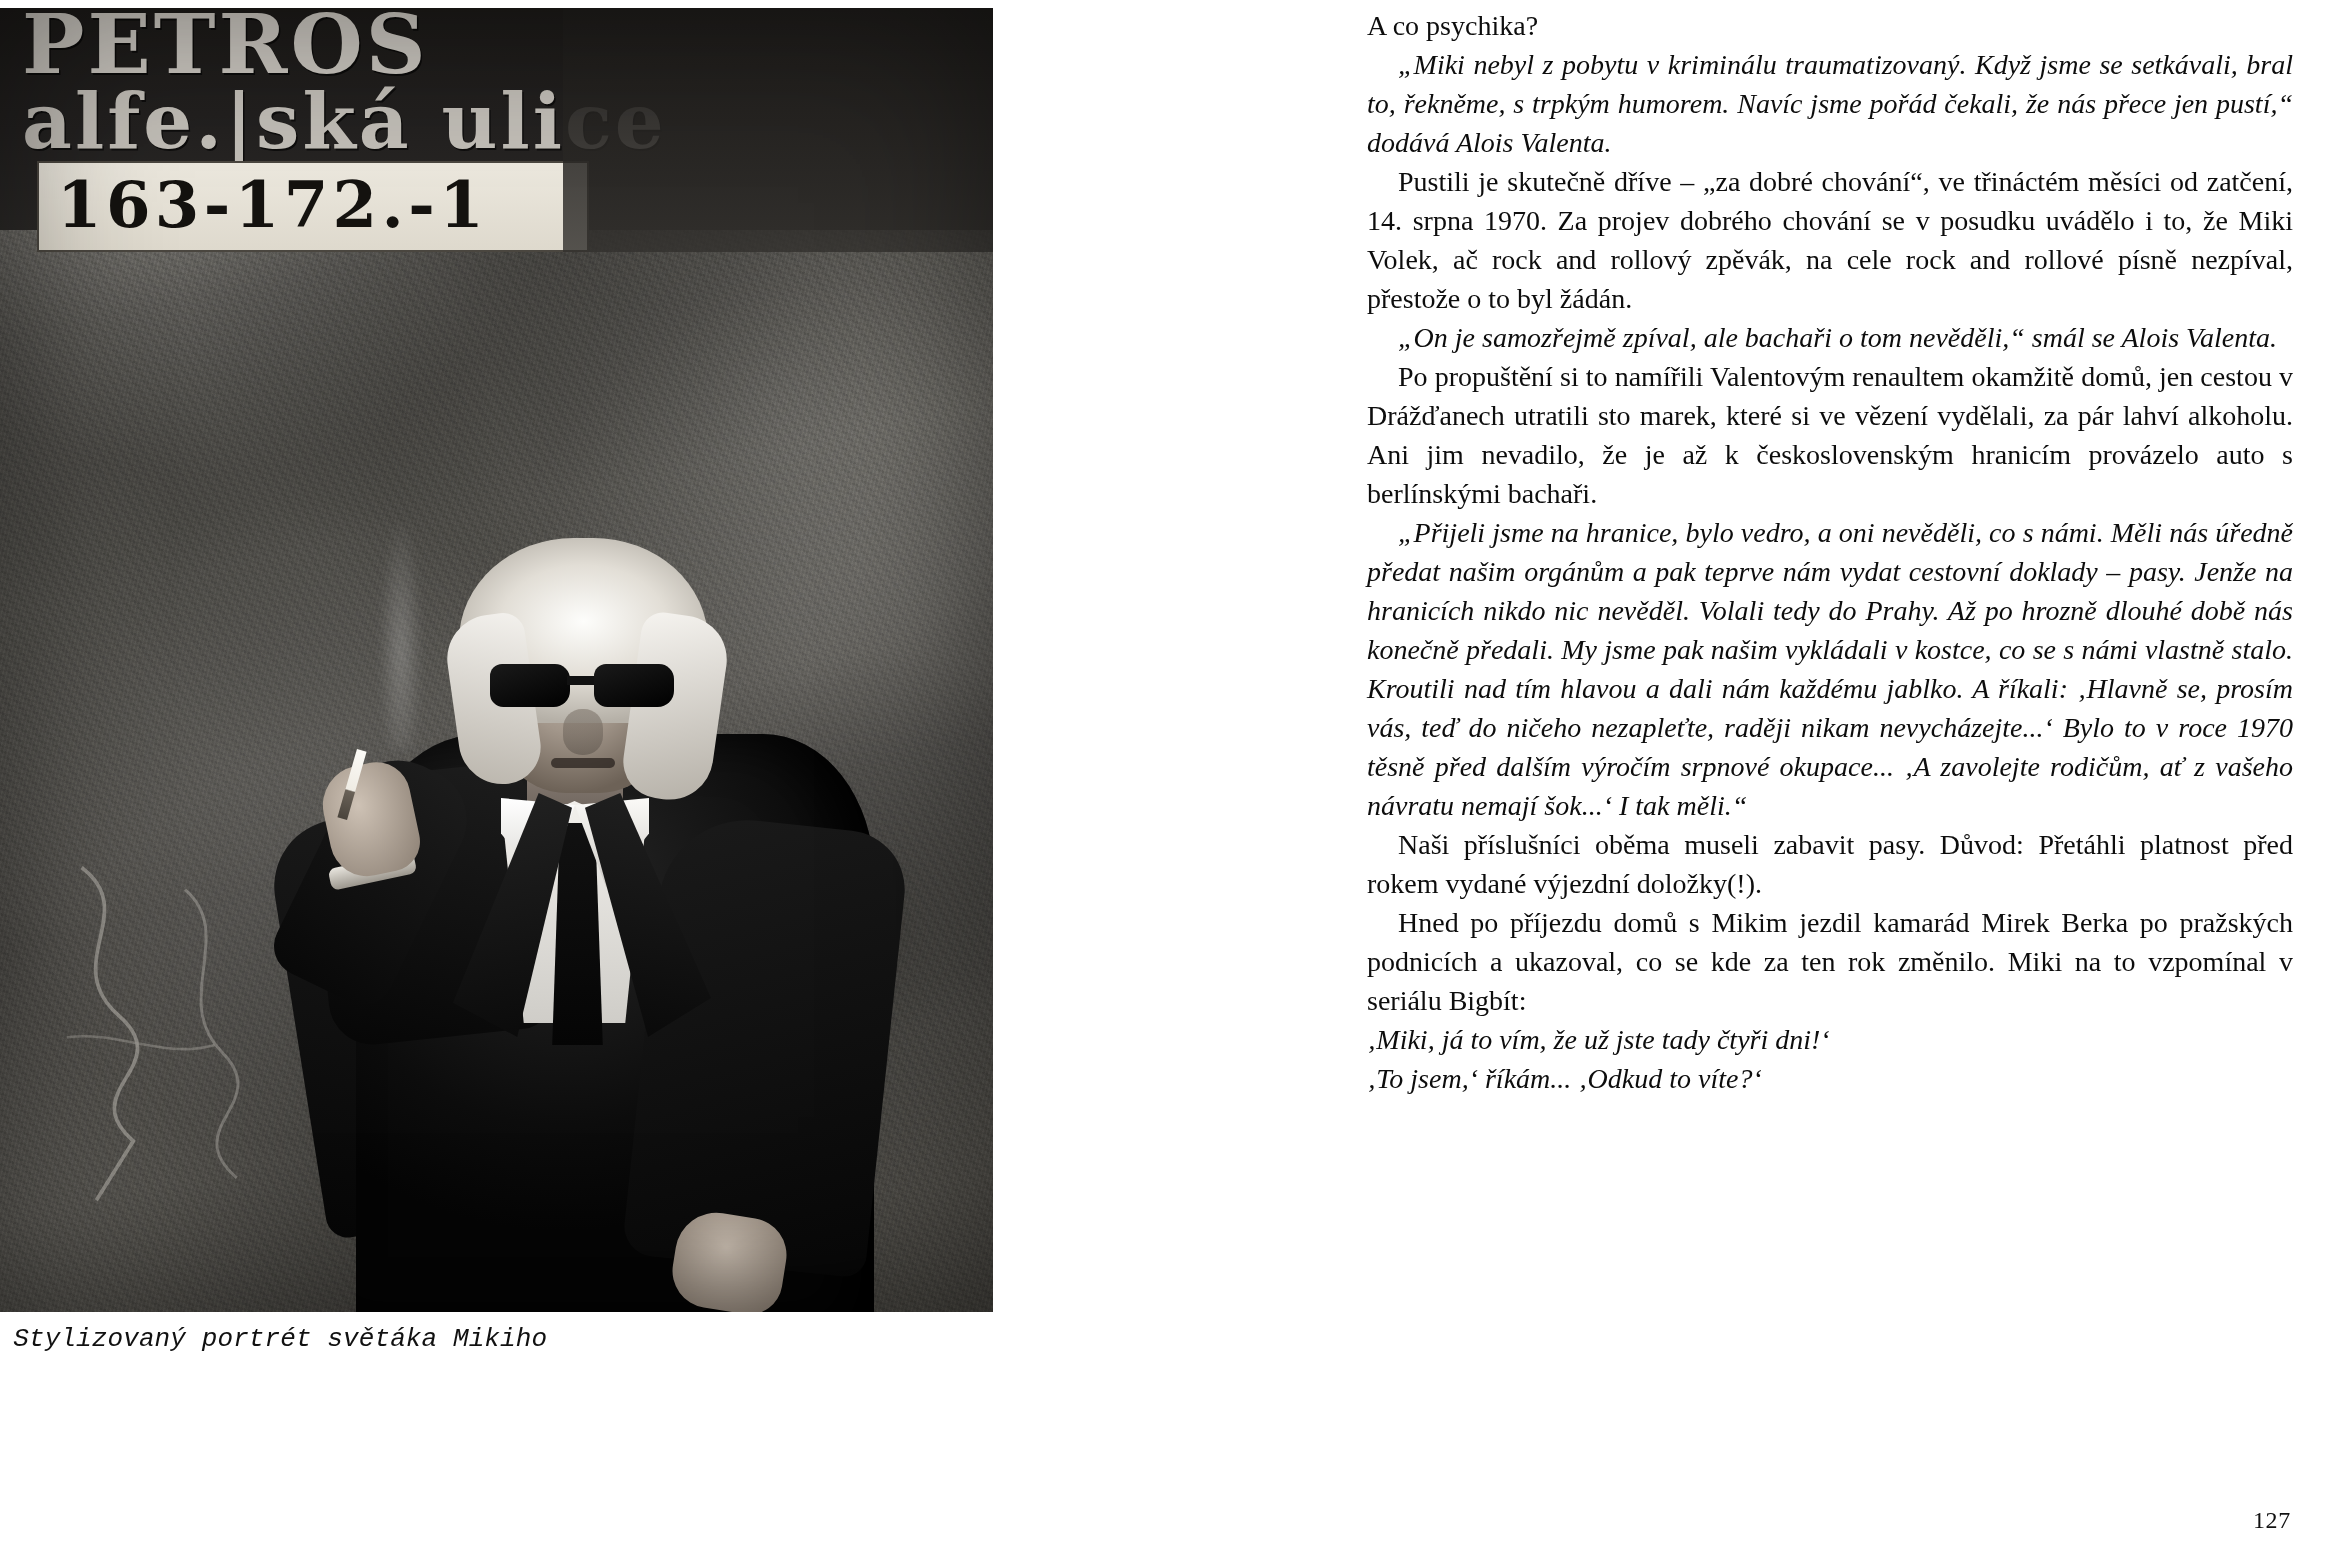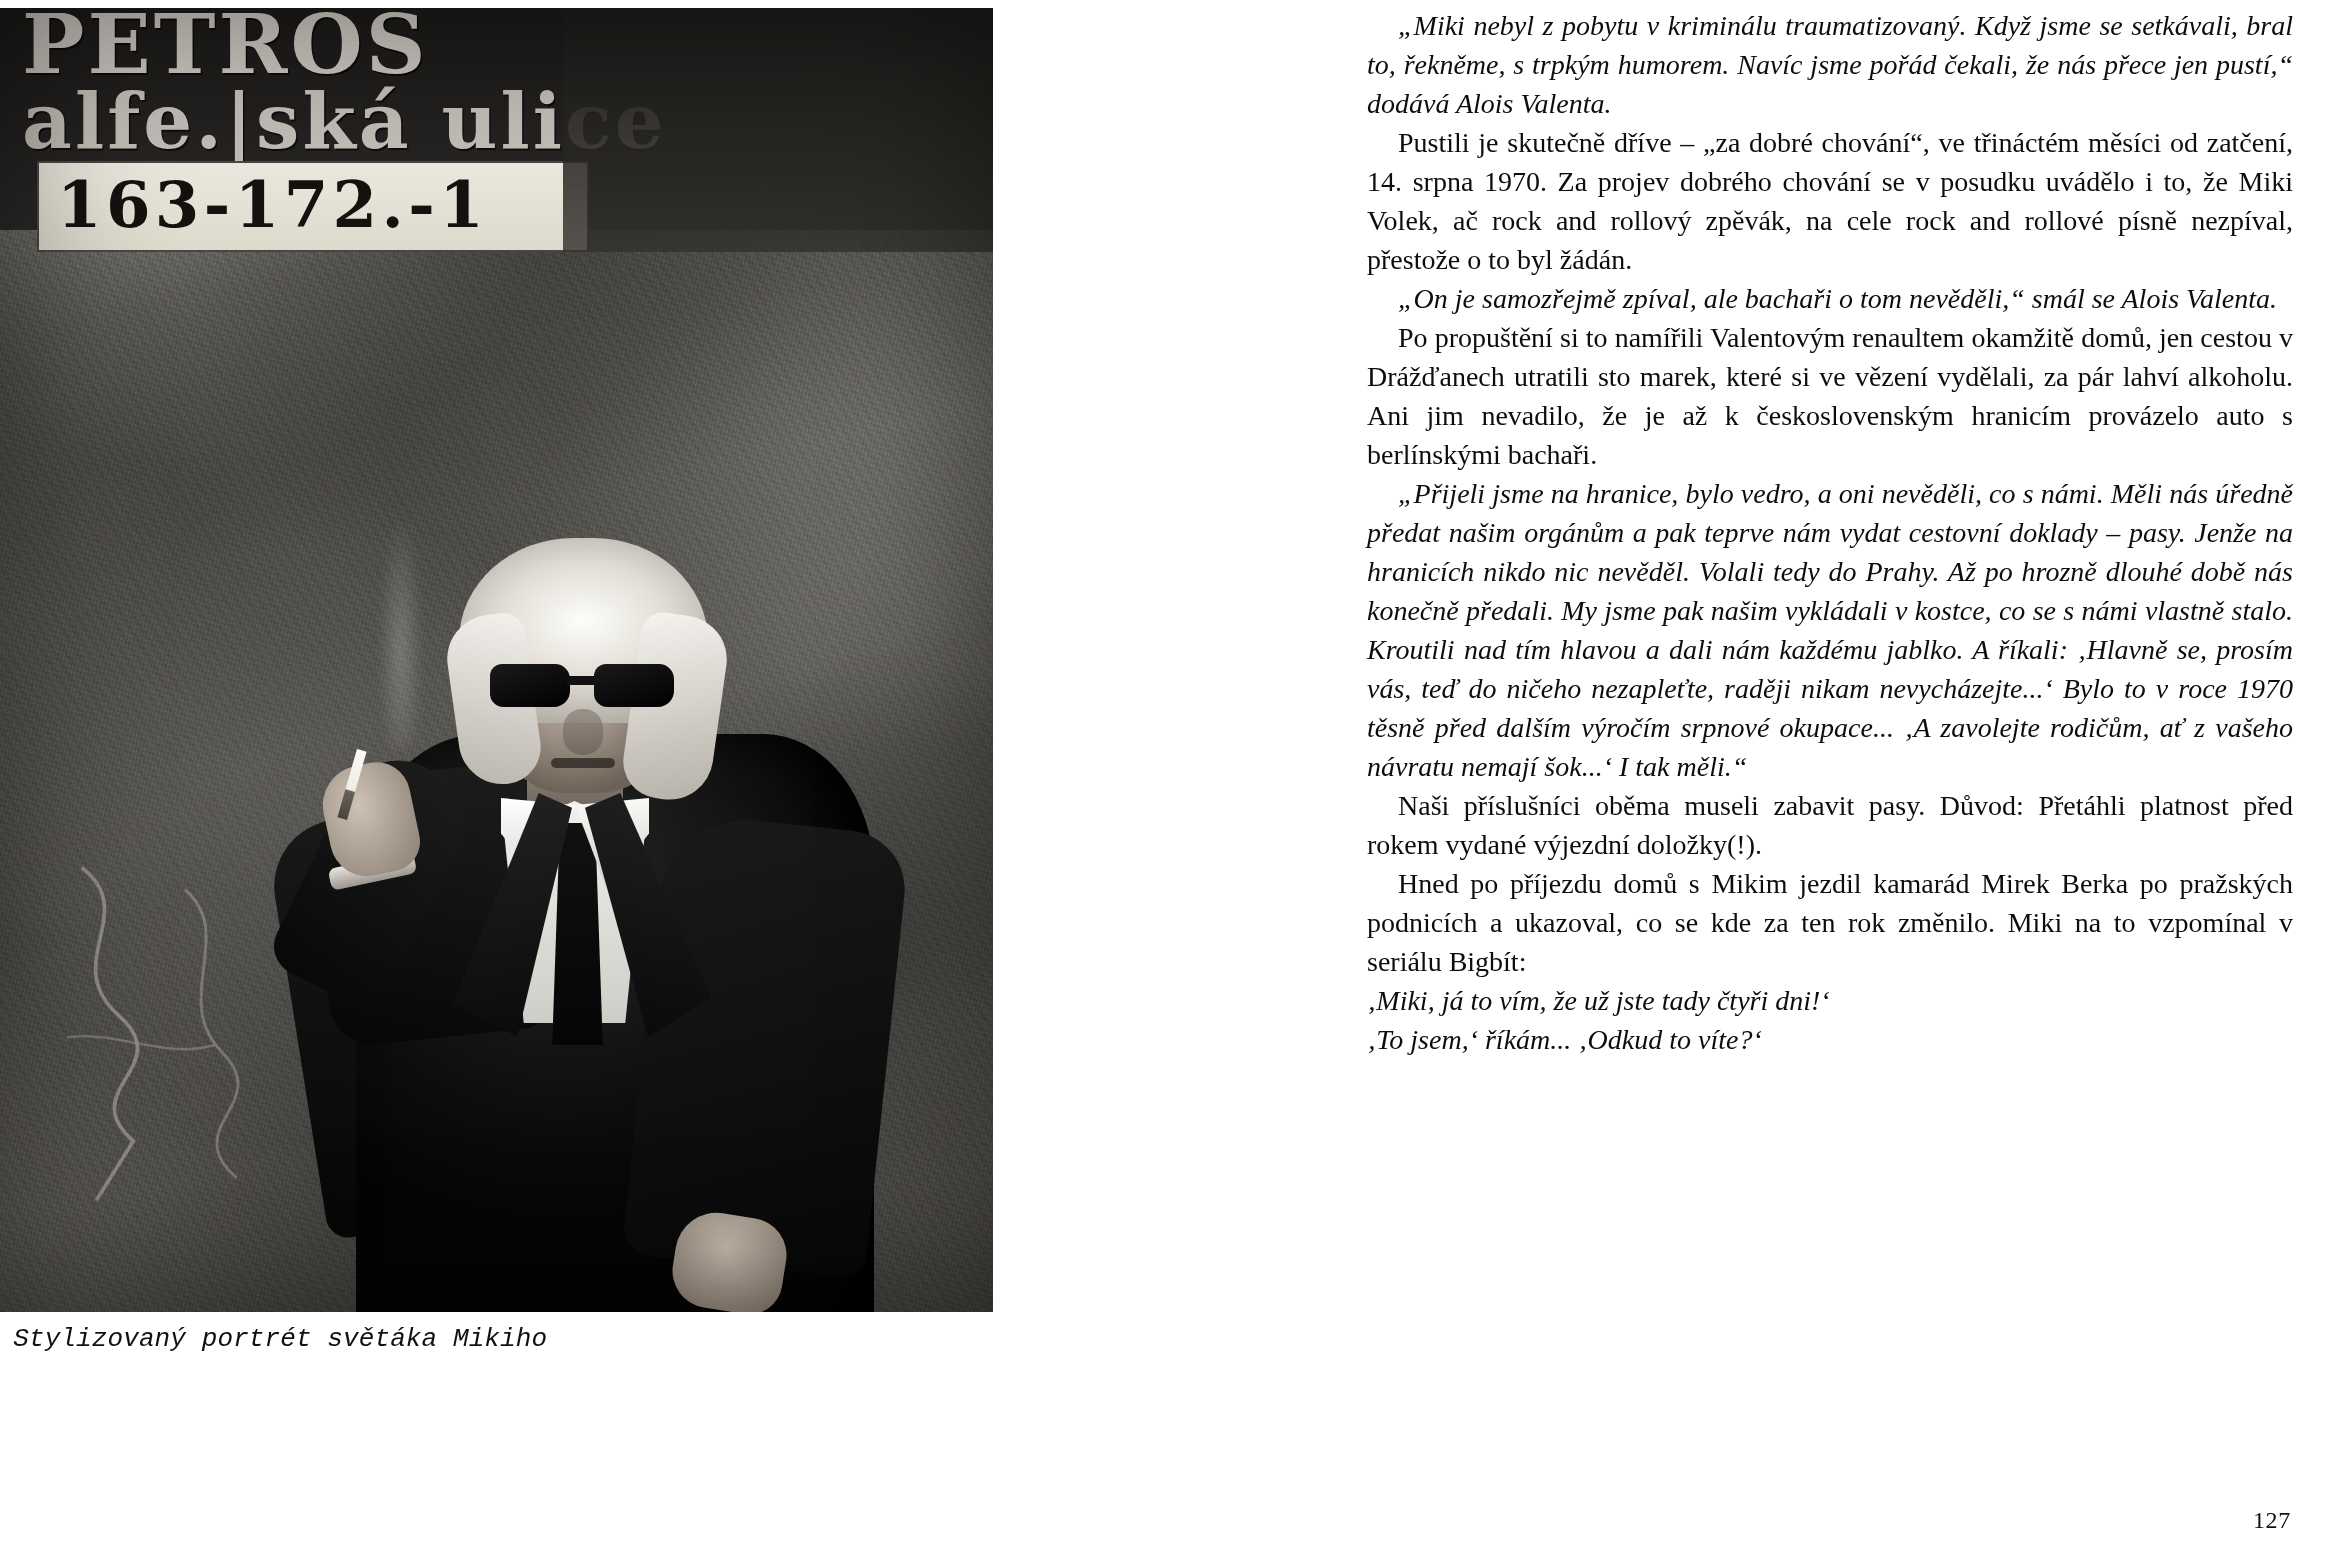--- a/index.html
+++ b/index.html
@@ -405,20 +405,21 @@
         <div class="cigarette"></div>
         <div class="hand-hip"></div>
       </div>
 
       <div class="vignette"></div>
     </div>
     <div class="caption">Stylizovaný portrét světáka Mikiho</div>
   </div>
 
   <div class="textcol">
+    <p class="noind">A co psychika?</p>
     <p class="ind it">„Miki nebyl z pobytu v kriminálu traumatizovaný. Když jsme se setkávali, bral to, řekněme, s trpkým humorem. Navíc jsme pořád čekali, že nás přece jen pustí,“ dodává Alois Valenta.</p>
     <p class="ind">Pustili je skutečně dříve – „za dobré chování“, ve třináctém měsíci od zatčení, 14. srpna 1970. Za projev dobrého chování se v posudku uvádělo i to, že Miki Volek, ač rock and rollový zpěvák, na cele rock and rollové písně nezpíval, přestože o to byl žádán.</p>
     <p class="ind it">„On je samozřejmě zpíval, ale bachaři o tom nevěděli,“ smál se Alois Valenta.</p>
     <p class="ind">Po propuštění si to namířili Valentovým renaultem okamžitě domů, jen cestou v Drážďanech utratili sto marek, které si ve vězení vydělali, za pár lahví alkoholu. Ani jim nevadilo, že je až k československým hranicím provázelo auto s berlínskými bachaři.</p>
     <p class="ind it">„Přijeli jsme na hranice, bylo vedro, a oni nevěděli, co s námi. Měli nás úředně předat našim orgánům a pak teprve nám vydat cestovní doklady – pasy. Jenže na hranicích nikdo nic nevěděl. Volali tedy do Prahy. Až po hrozně dlouhé době nás konečně předali. My jsme pak našim vykládali v kostce, co se s námi vlastně stalo. Kroutili nad tím hlavou a dali nám každému jablko. A říkali: ‚Hlavně se, prosím vás, teď do ničeho nezapleťte, raději nikam nevycházejte...‘ Bylo to v roce 1970 těsně před dalším výročím srpnové okupace... ‚A zavolejte rodičům, ať z vašeho návratu nemají šok...‘ I tak měli.“</p>
     <p class="ind">Naši příslušníci oběma museli zabavit pasy. Důvod: Přetáhli platnost před rokem vydané výjezdní doložky(!).</p>
     <p class="ind">Hned po příjezdu domů s Mikim jezdil kamarád Mirek Berka po pražských podnicích a ukazoval, co se kde za ten rok změnilo. Miki na to vzpomínal v seriálu Bigbít:</p>
     <p class="noind it">‚Miki, já to vím, že už jste tady čtyři dni!‘</p>
     <p class="noind it">‚To jsem,‘ říkám... ‚Odkud to víte?‘</p>
   </div>

